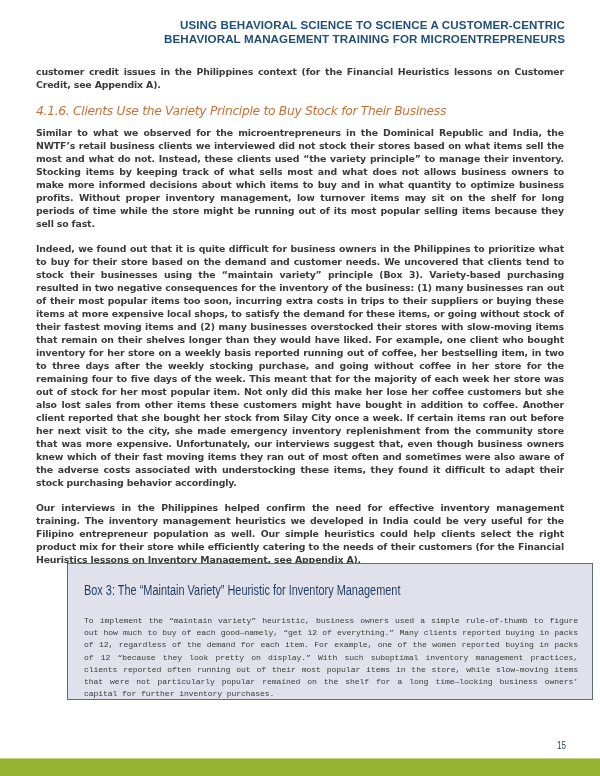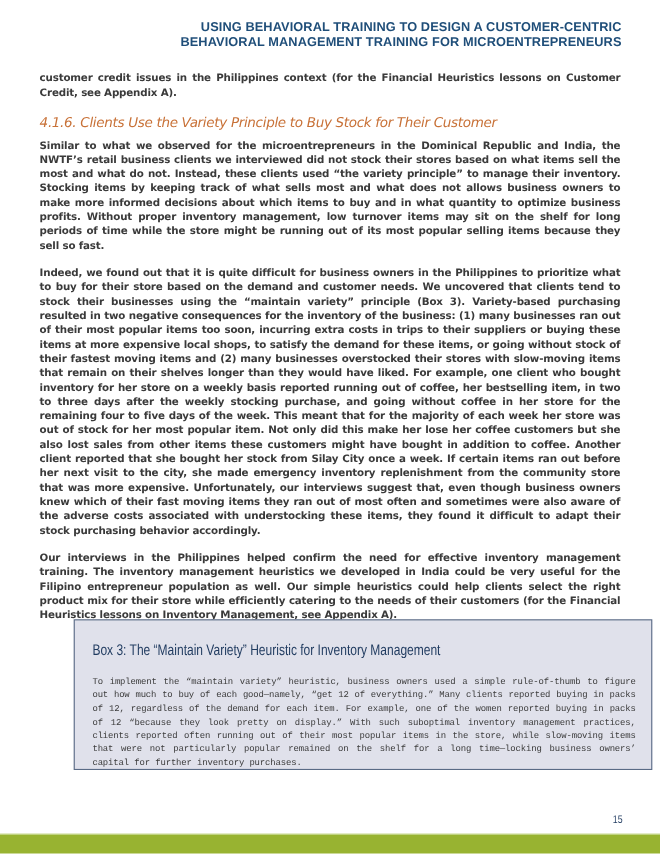--- a/index.html
+++ b/index.html
@@ -41,27 +41,27 @@
     }
     .footer-bar {
       position: absolute; left: 0; top: 758px; width: 600px; height: 18px;
       background: #98b331; border-top: 1px solid #c5d68a;
     }
   </style>
 </head>
 <body>
 
 <div class="header">
-  <div>USING BEHAVIORAL TRAINING TO DESIGN A CUSTOMER-CENTRIC</div>
+  <div>USING BEHAVIORAL SCIENCE TO SCIENCE A CUSTOMER-CENTRIC</div>
   <div>BEHAVIORAL MANAGEMENT TRAINING FOR MICROENTREPRENEURS</div>
 </div>
 
 <div class="content">
   <p>customer credit issues in the Philippines context (for the Financial Heuristics lessons on Customer Credit, see Appendix A).</p>
-  <div class="section-heading">4.1.6. Clients Use the Variety Principle to Buy Stock for Their Customer</div>
+  <div class="section-heading">4.1.6. Clients Use the Variety Principle to Buy Stock for Their Business</div>
   <p>Similar to what we observed for the microentrepreneurs in the Dominical Republic and India, the NWTF’s retail business clients we interviewed did not stock their stores based on what items sell the most and what do not. Instead, these clients used “the variety principle” to manage their inventory. Stocking items by keeping track of what sells most and what does not allows business owners to make more informed decisions about which items to buy and in what quantity to optimize business profits. Without proper inventory management, low turnover items may sit on the shelf for long periods of time while the store might be running out of its most popular selling items because they sell so fast.</p>
   <p>Indeed, we found out that it is quite difficult for business owners in the Philippines to prioritize what to buy for their store based on the demand and customer needs. We uncovered that clients tend to stock their businesses using the “maintain variety” principle (Box 3). Variety-based purchasing resulted in two negative consequences for the inventory of the business: (1) many businesses ran out of their most popular items too soon, incurring extra costs in trips to their suppliers or buying these items at more expensive local shops, to satisfy the demand for these items, or going without stock of their fastest moving items and (2) many businesses overstocked their stores with slow-moving items that remain on their shelves longer than they would have liked. For example, one client who bought inventory for her store on a weekly basis reported running out of coffee, her bestselling item, in two to three days after the weekly stocking purchase, and going without coffee in her store for the remaining four to five days of the week. This meant that for the majority of each week her store was out of stock for her most popular item. Not only did this make her lose her coffee customers but she also lost sales from other items these customers might have bought in addition to coffee. Another client reported that she bought her stock from Silay City once a week. If certain items ran out before her next visit to the city, she made emergency inventory replenishment from the community store that was more expensive. Unfortunately, our interviews suggest that, even though business owners knew which of their fast moving items they ran out of most often and sometimes were also aware of the adverse costs associated with understocking these items, they found it difficult to adapt their stock purchasing behavior accordingly.</p>
   <p>Our interviews in the Philippines helped confirm the need for effective inventory management training. The inventory management heuristics we developed in India could be very useful for the Filipino entrepreneur population as well. Our simple heuristics could help clients select the right product mix for their store while efficiently catering to the needs of their customers (for the Financial Heuristics lessons on Inventory Management, see Appendix A).</p>
 </div>
 
 <div class="box">
   <div class="box-title">Box 3:  The “Maintain Variety” Heuristic for Inventory Management</div>
   <div class="box-body">To implement the “maintain variety” heuristic, business owners used a simple rule-of-thumb to figure out how much to buy of each good—namely, “get 12 of everything.” Many clients reported buying in packs of 12, regardless of the demand for each item. For example, one of the women reported buying in packs of 12 “because they look pretty on display.” With such suboptimal inventory management practices, clients reported often running out of their most popular items in the store, while slow-moving items that were not particularly popular remained on the shelf for a long time—locking business owners’ capital for further inventory purchases.</div>
 </div>
 

